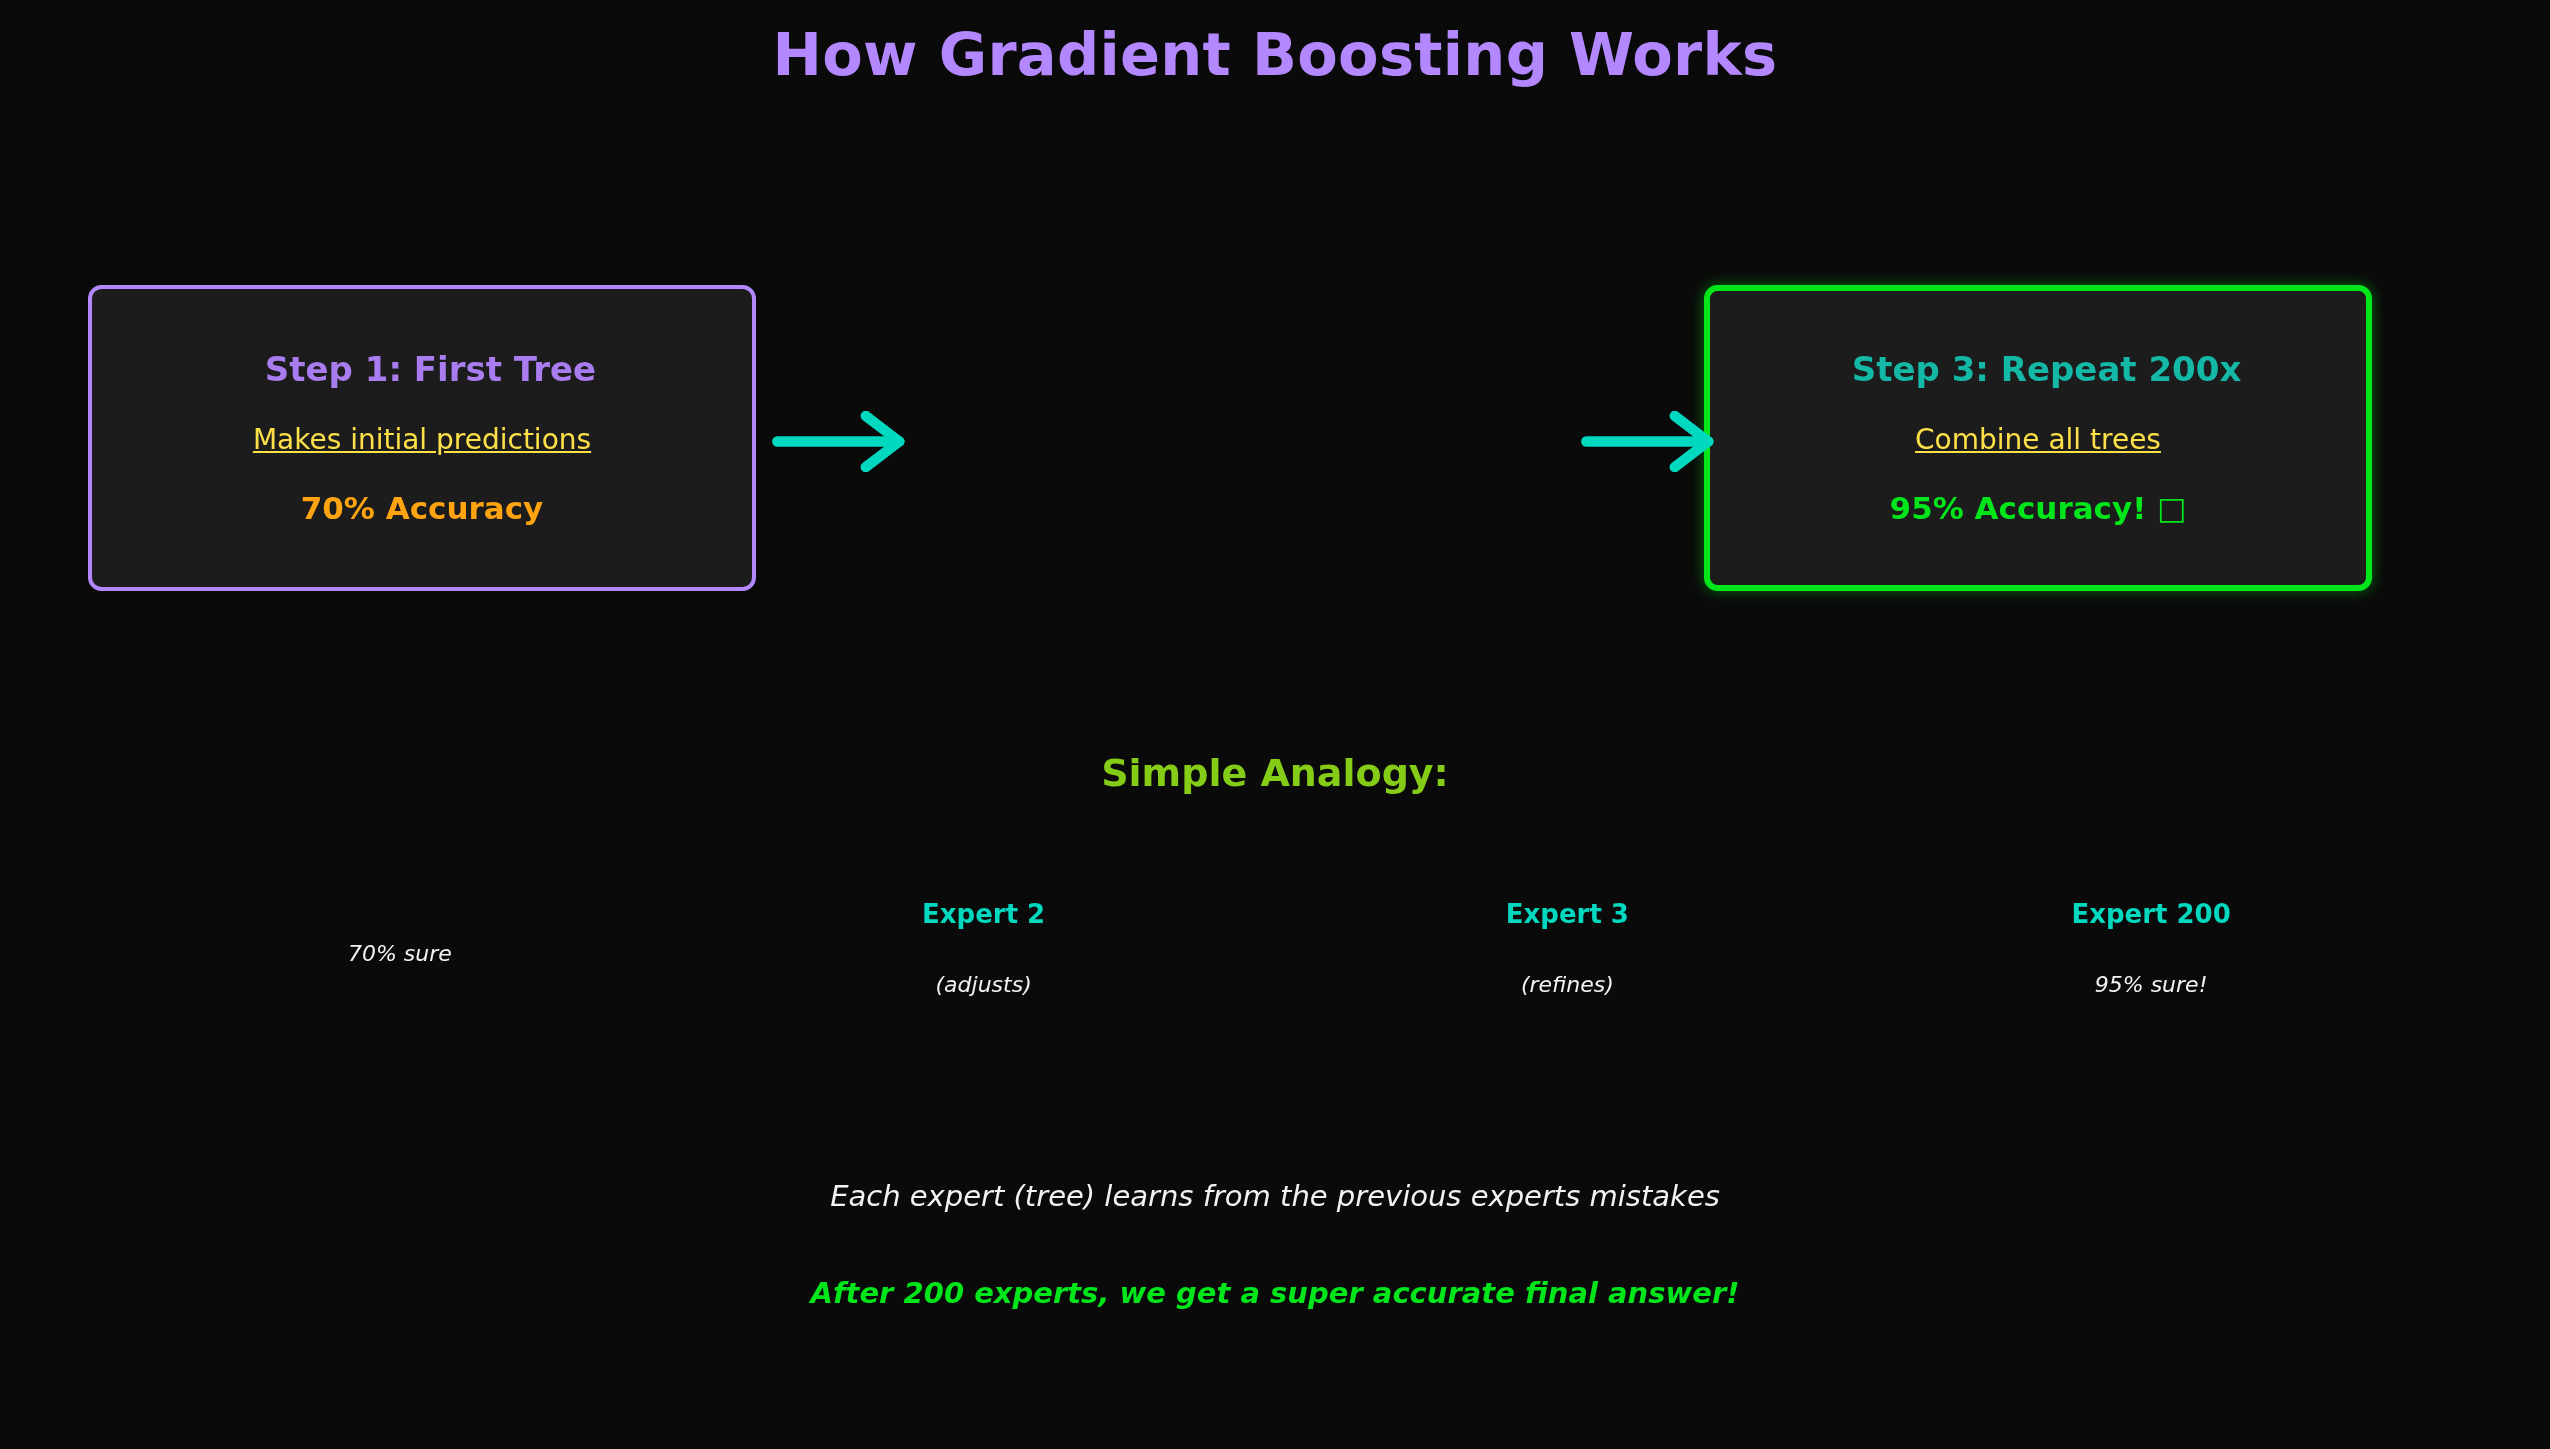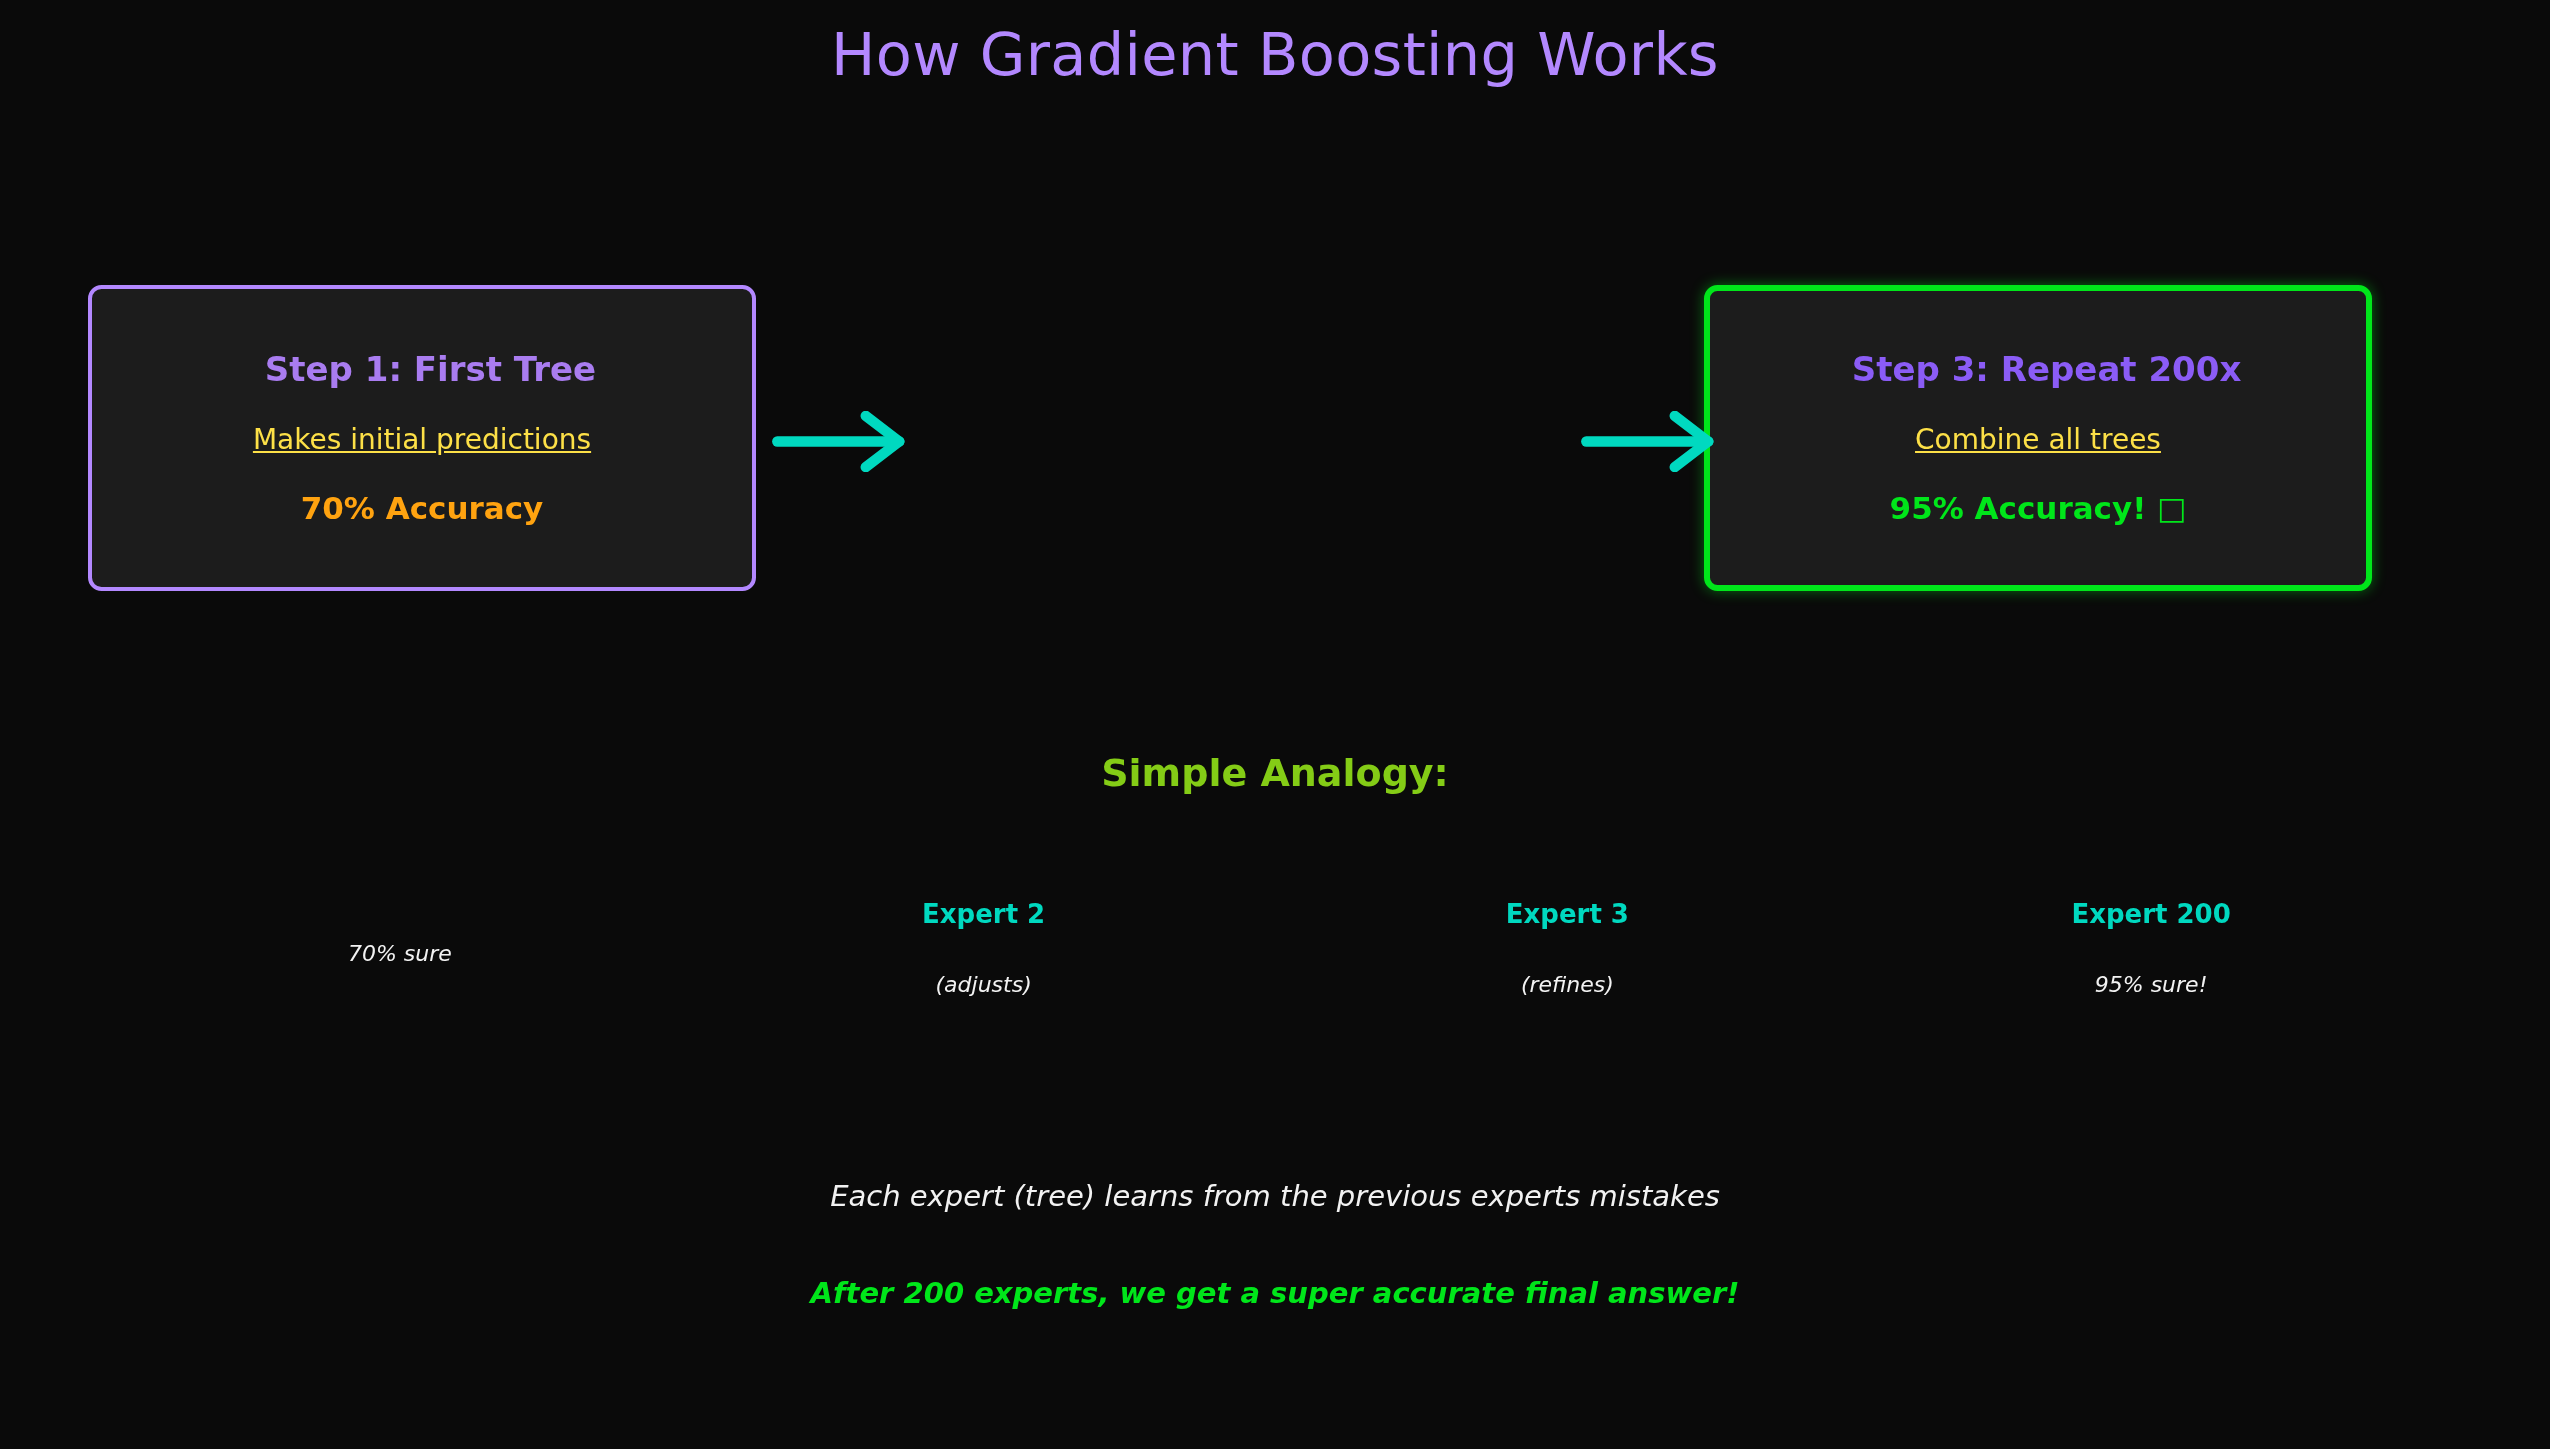--- a/index.html
+++ b/index.html
@@ -17,21 +17,21 @@
   }
 
   
   .page-title {
     position: absolute;
     left: 0;
     top: 23px;
     width: 2550px;
     text-align: center;
     font-size: 59px;
-    font-weight: normal;
+    font-weight: bold;
     color: #b388ff;
     letter-spacing: 0.3px;
     line-height: 1.1;
   }
 
   
   .steps-row {
     position: absolute;
     left: 88px;
     top: 285px;
@@ -63,21 +63,21 @@
   .card-3 { left: 1616px; width: 668px; }
 
   .step-title {
     font-size: 34px;
     font-weight: bold;
     line-height: 1.2;
     margin: 0 0 33px 17px;
     text-align: right;
   }
   .step-title.purple { color: #a97cf0; }
-  .step-title.green  { color: #8b5cf6; }
+  .step-title.green  { color: #14b8a6; }
 
   .step-desc {
     font-size: 28px;
     font-weight: normal;
     color: #fde047;
     line-height: 1.2;
     margin: 0 0 34px 0;
     text-align: center;
     text-decoration: underline;
   }

